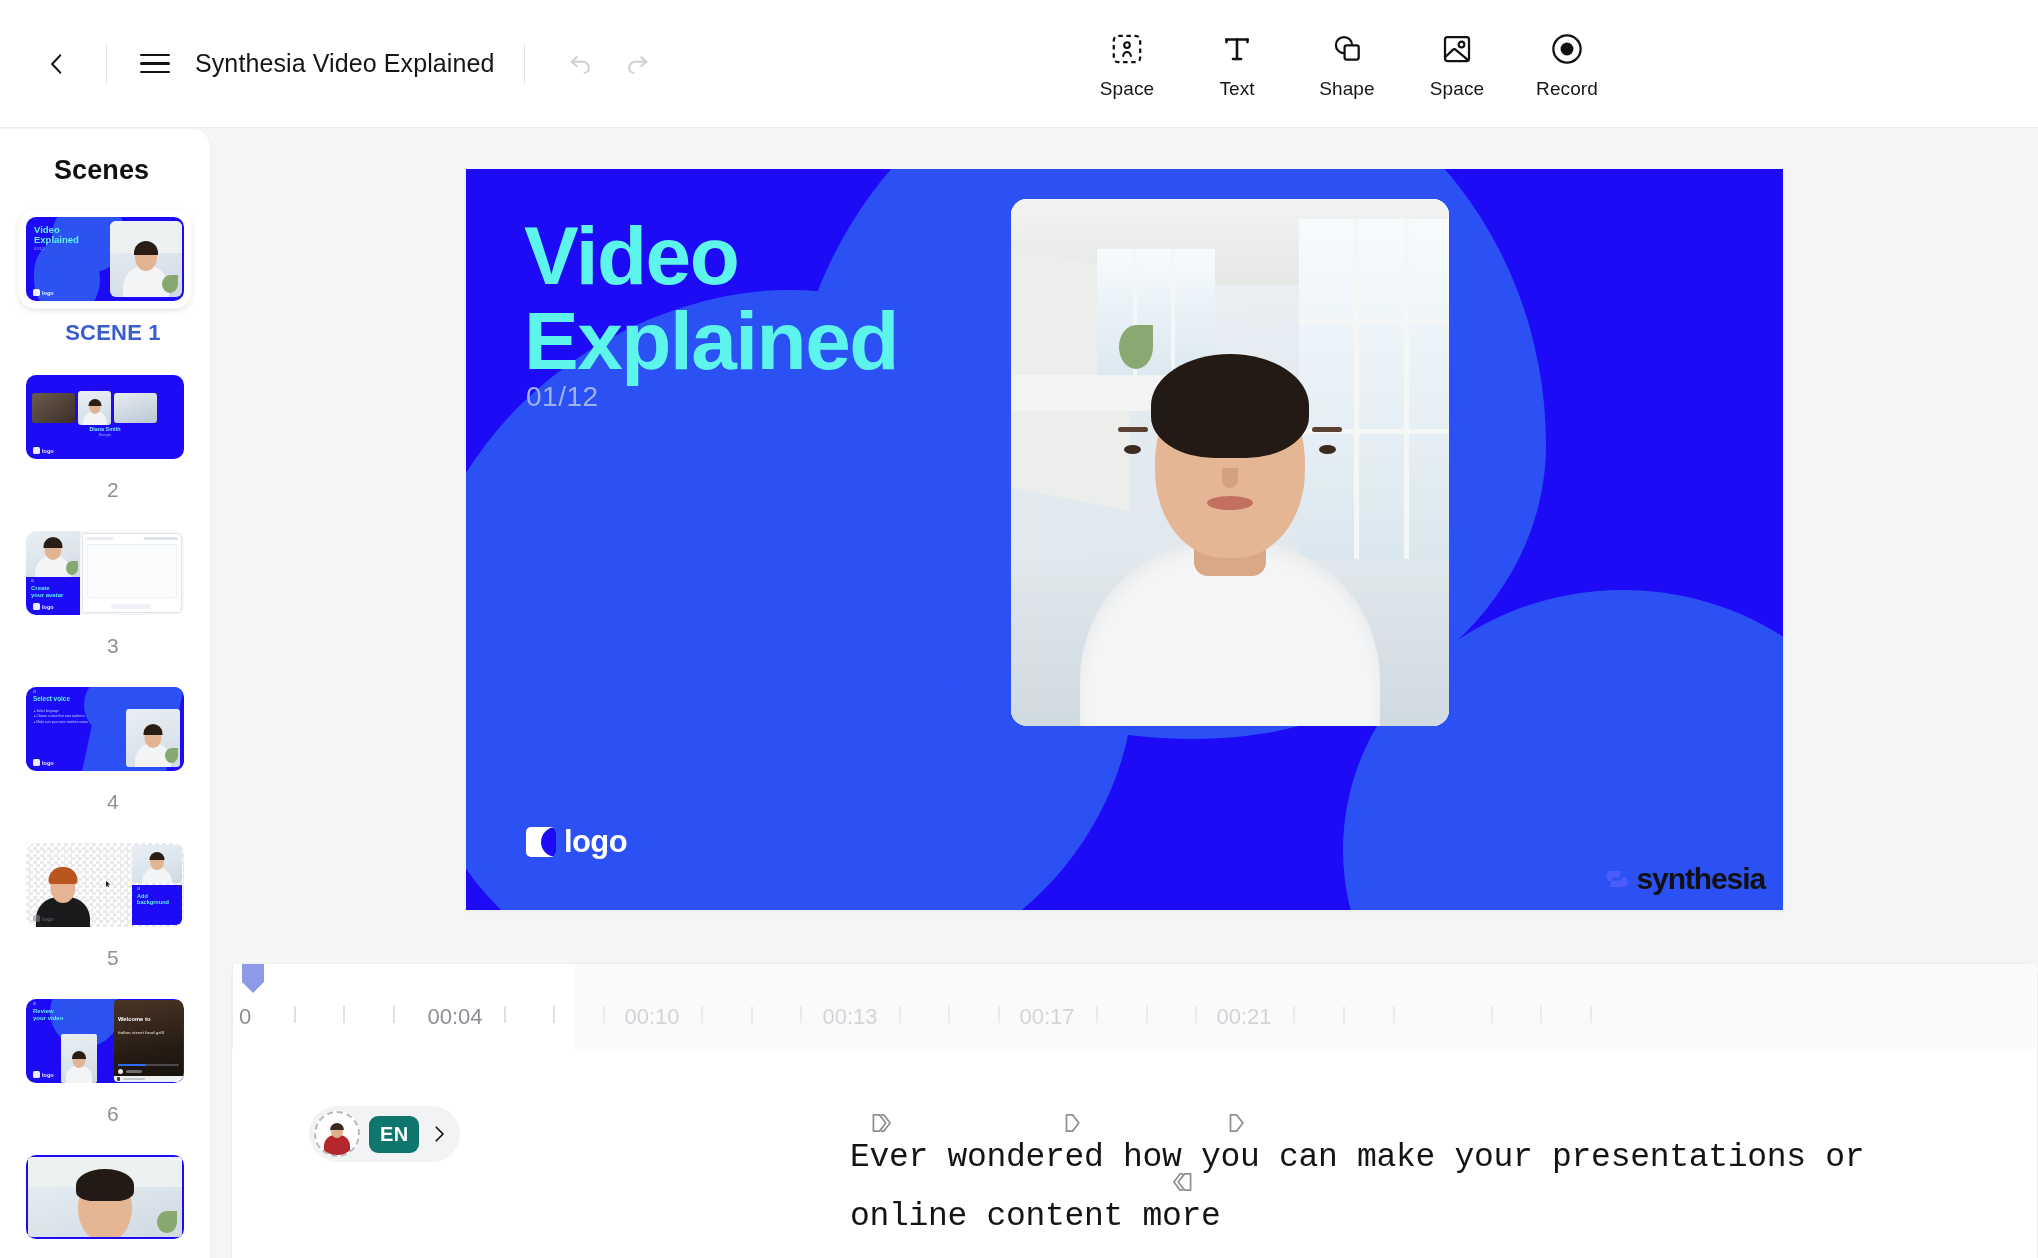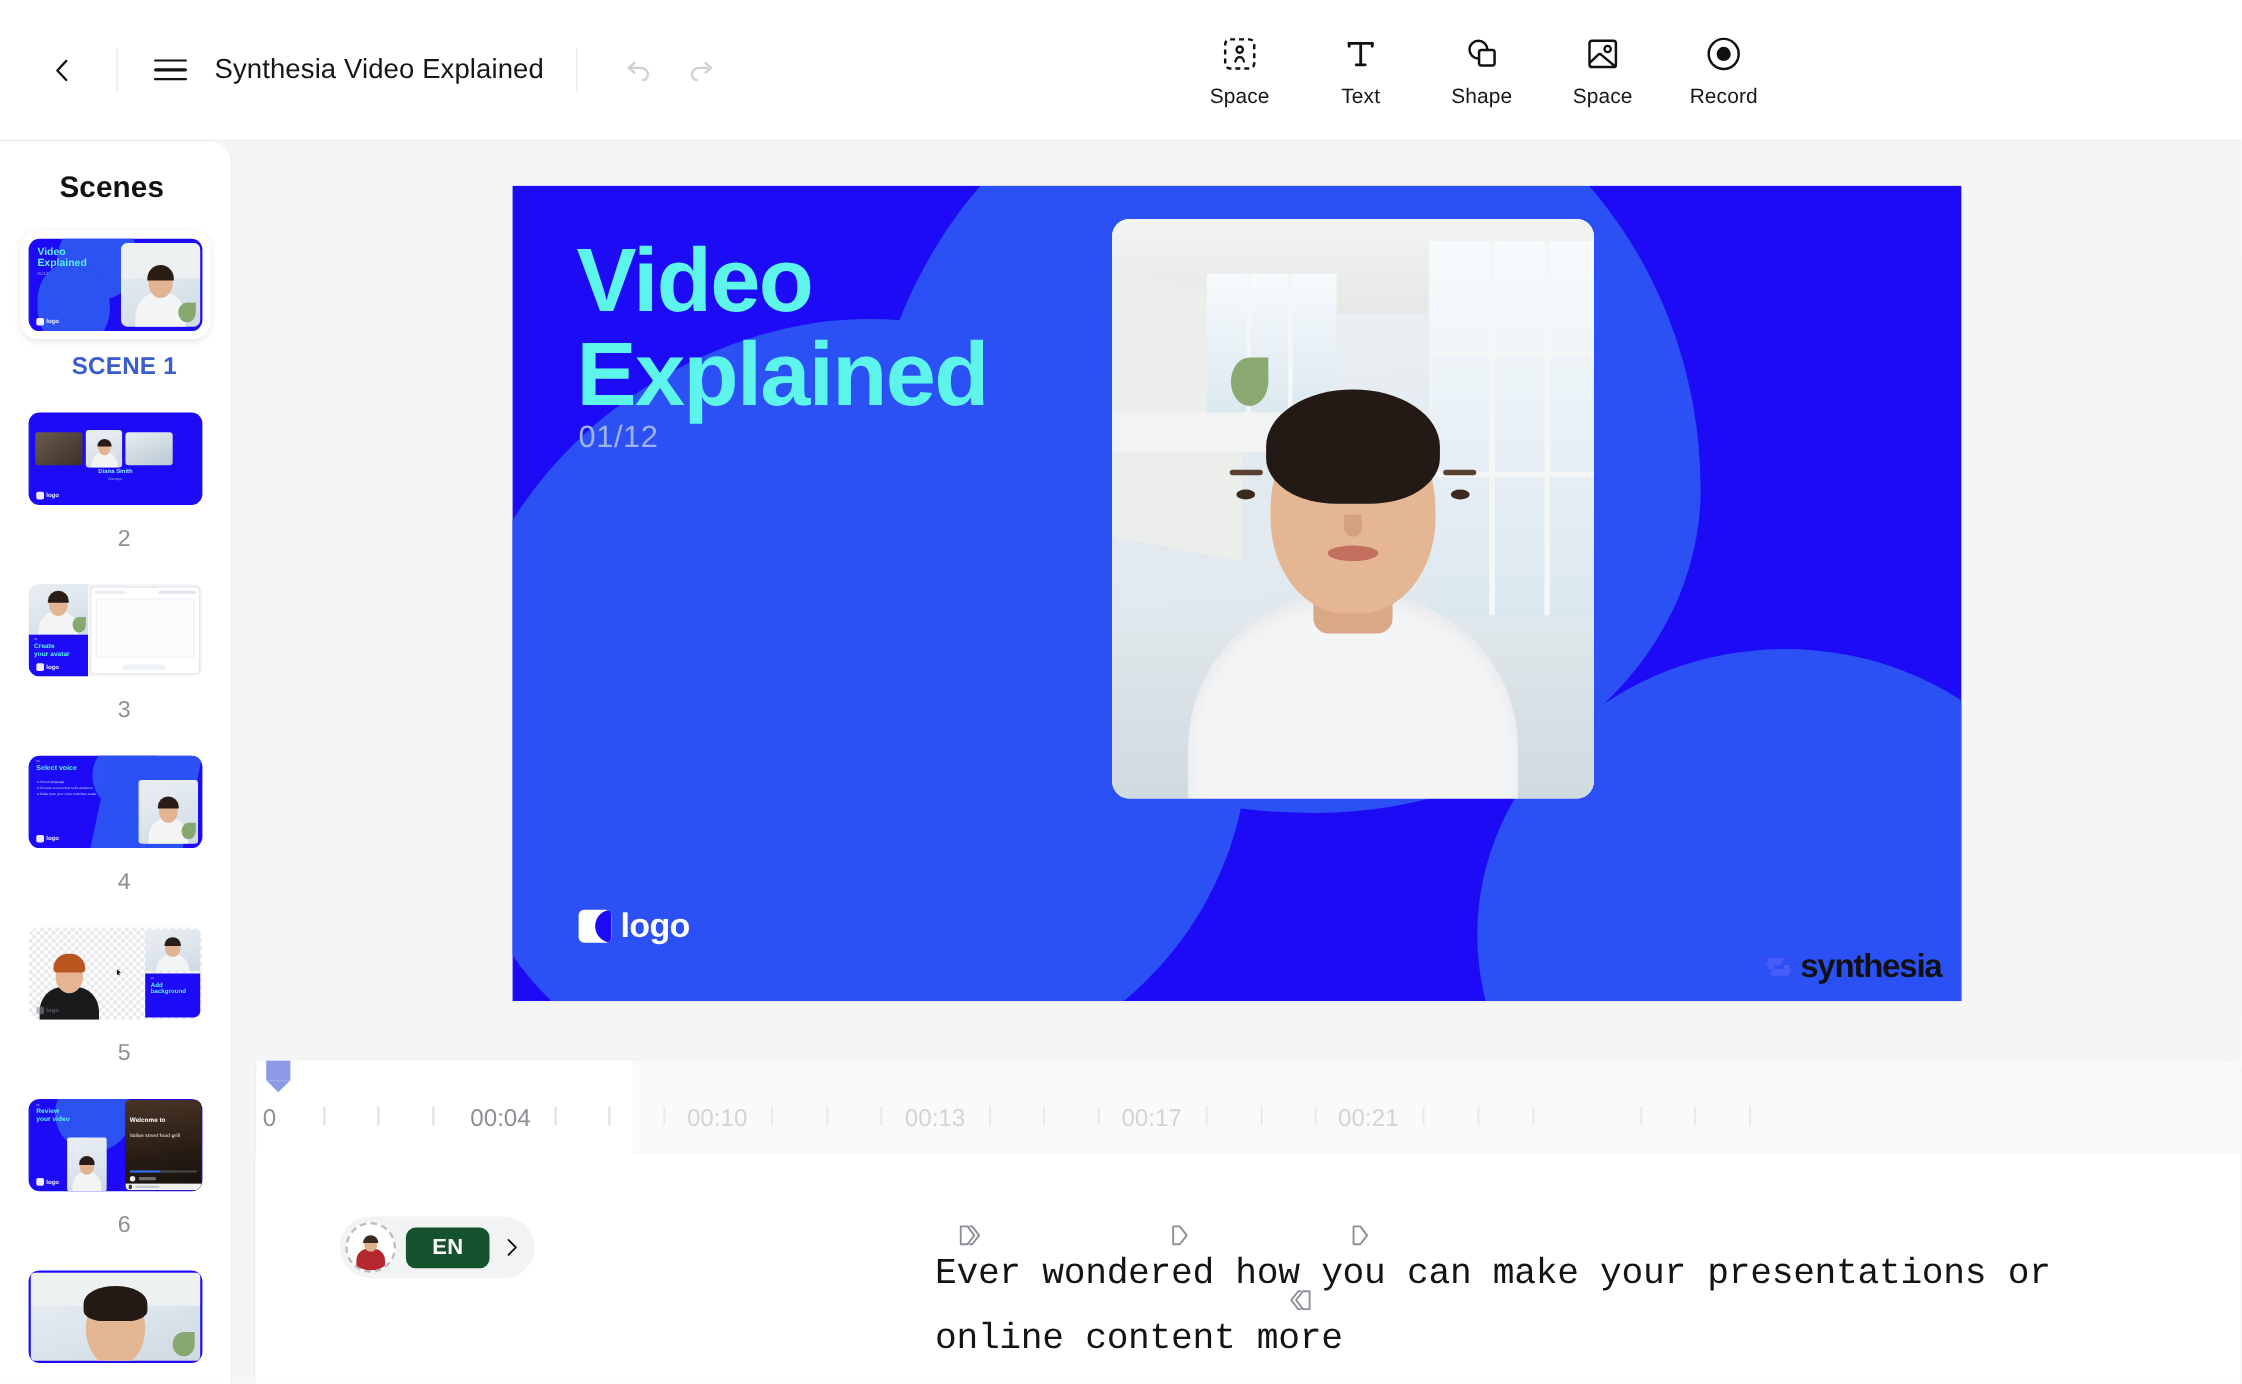--- a/index.html
+++ b/index.html
@@ -191,22 +191,22 @@
   }
   .chip-av {
     width: 46px; height: 46px; border-radius: 50%; border: 2px dashed #b9bbc2;
     display: flex; align-items: flex-end; justify-content: center; overflow: hidden; background: #fff;
   }
   .chip-av .mini { width: 30px; height: 34px; position: relative; }
   .chip-av .mini .b { position: absolute; bottom: 0; left: 2px; width: 26px; height: 20px; background: #b3272d; border-radius: 11px 11px 0 0; }
   .chip-av .mini .h { position: absolute; bottom: 17px; left: 9px; width: 12px; height: 13px; background: #e0b08c; border-radius: 50%; }
   .chip-av .mini .hr { position: absolute; bottom: 25px; left: 8px; width: 14px; height: 7px; background: #3a2a20; border-radius: 7px 7px 0 0; }
   .chip-lang {
-    background: #14532d; color: #fff; font-size: 20px; font-weight: 700;
-    border-radius: 9px; padding: 7px 24px; letter-spacing: .3px;
+    background: #0f766e; color: #fff; font-size: 20px; font-weight: 700;
+    border-radius: 9px; padding: 7px 11px; letter-spacing: .3px;
   }
   .chip-chev { width: 22px; height: 22px; }
   .script-text {
     position: absolute; left: 618px; right: 60px; top: 80px;
     font-family: "Liberation Mono", "DejaVu Sans Mono", monospace;
     font-size: 33px; line-height: 1.78; color: #131417; letter-spacing: -0.3px;
   }
   .brk { position: absolute; width: 26px; height: 26px; }
 </style>
 </head>

